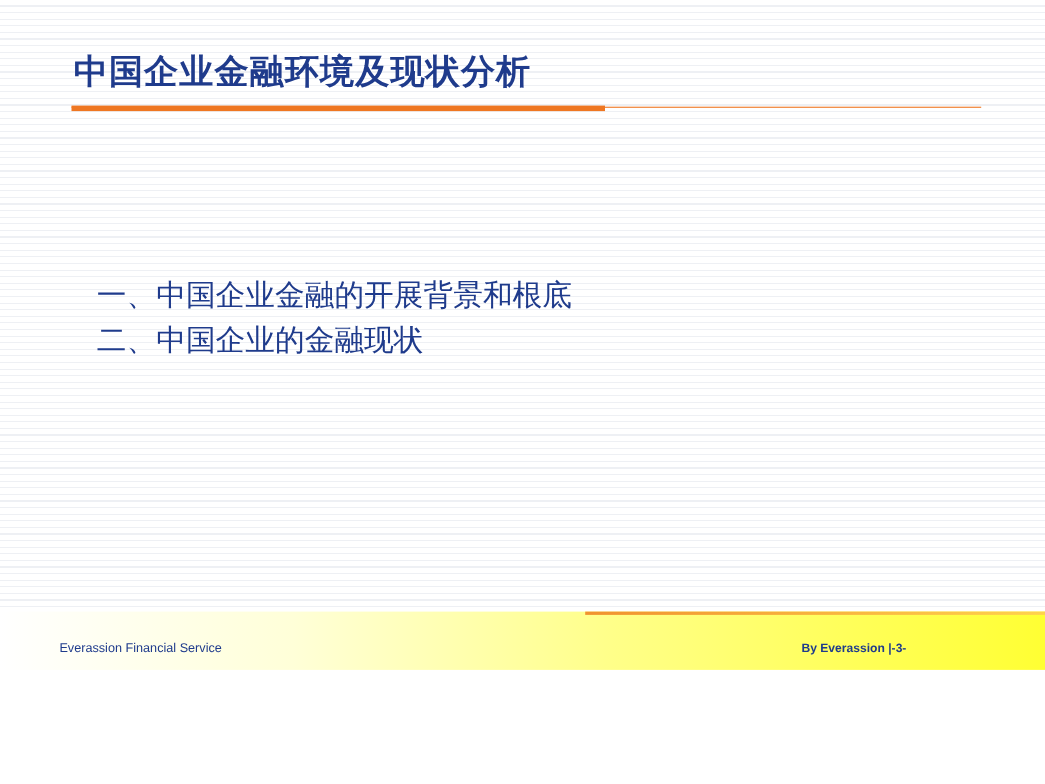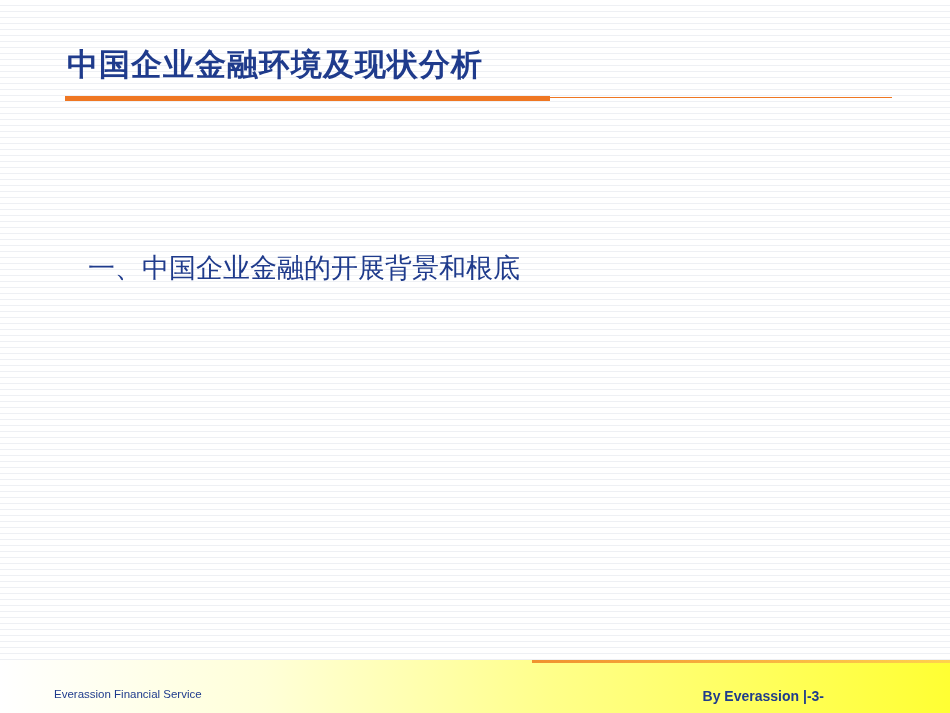--- a/index.html
+++ b/index.html
@@ -9,21 +9,21 @@
   body {
     width: 950px;
     height: 713px;
     font-family: "Liberation Sans", sans-serif;
     background: #ffffff;
     overflow: hidden;
   }
   .slide {
     position: relative;
     width: 950px;
-    height: 713px;
+    height: 609px;
     background-color: #ffffff;
     background-image: repeating-linear-gradient(
       to bottom,
       #ffffff 0px,
       #ffffff 5px,
       #eef0f4 5px,
       #eef0f4 6px
     );
     overflow: hidden;
   }
@@ -95,37 +95,38 @@
     top: 28px;
     font-size: 11.5px;
     font-weight: normal;
     color: #1f3b8c;
     white-space: nowrap;
   }
   .footer-right-text {
     position: absolute;
     right: 126px;
     top: 28px;
-    font-size: 14px;
+    font-size: 11px;
     font-weight: bold;
     color: #1f3b8c;
     white-space: nowrap;
   }
 </style>
 </head>
 <body>
 
 <div class="slide">
 
   <div class="title">中国企业金融环境及现状分析</div>
   <div class="title-rule-thin"></div>
   <div class="title-rule-thick"></div>
 
   <div class="body-list">
     <div class="body-item">一、中国企业金融的开展背景和根底</div>
+    <div class="body-item">二、中国企业的金融现状</div>
   </div>
 
   <div class="footer">
     <div class="footer-bg-left"></div>
     <div class="footer-rule"></div>
     <div class="footer-left-text">Everassion Financial Service</div>
     <div class="footer-right-text">By Everassion |-3-</div>
   </div>
 
 </div>

